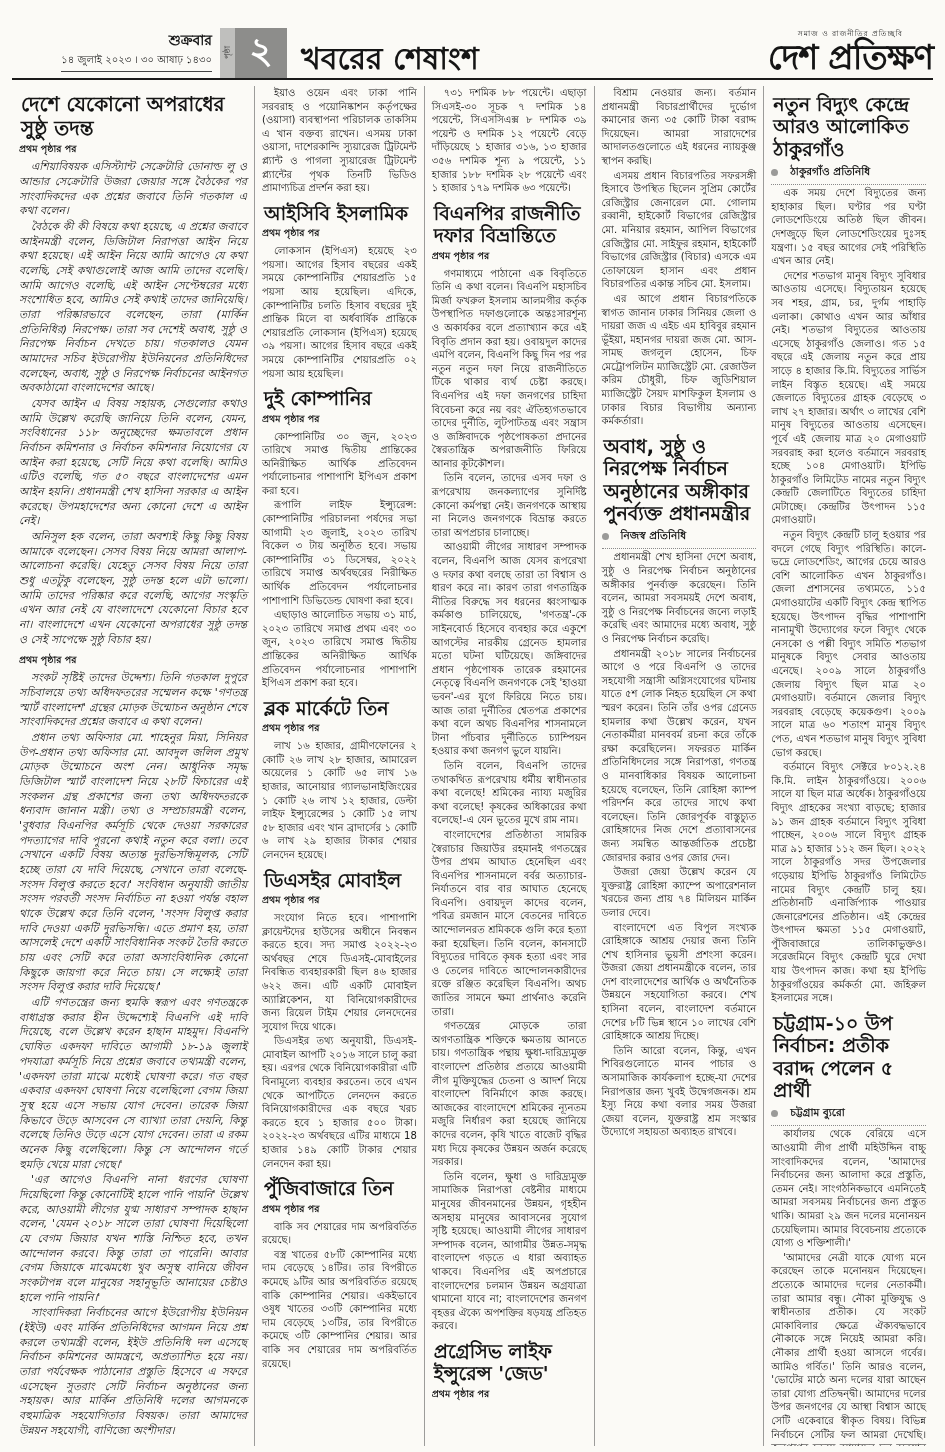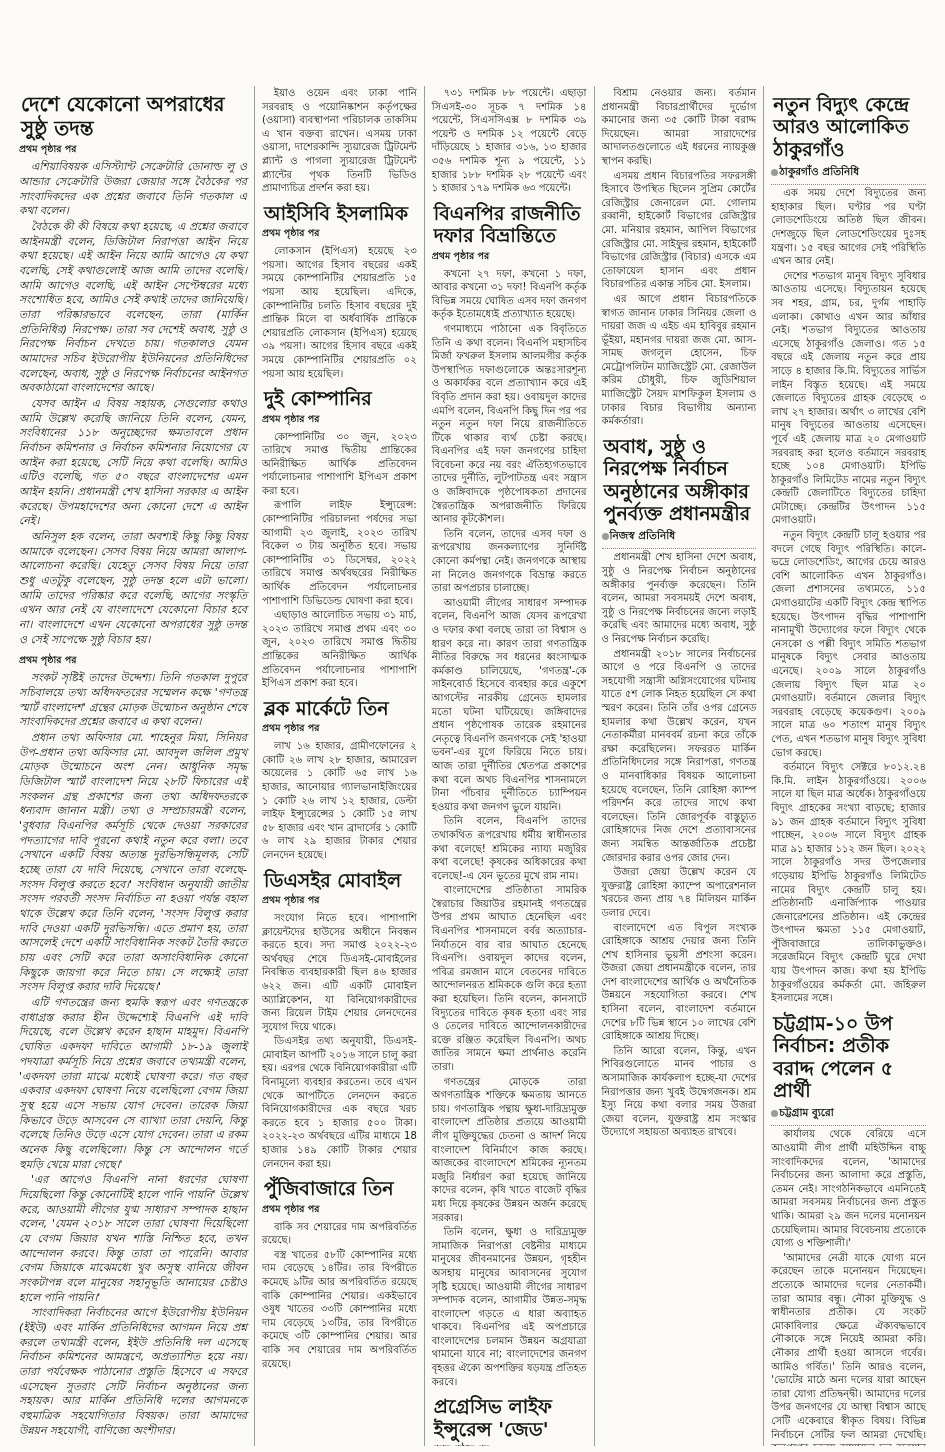--- a/index.html
+++ b/index.html
@@ -24,32 +24,48 @@
          font-family:"DejaVu Serif","Liberation Serif",serif;}
   
   .cols{position:absolute;top:86px;left:12px;right:12px;bottom:6px;display:flex;overflow:hidden;}
   .col{overflow:hidden;padding:0 7px;flex:1;}
   .col.first{flex:0 0 228px;}
   .col + .col{border-left:1px solid #9c9c9a;}
   article{margin-bottom:6px;}
   .headline{font-size:19px;font-weight:bold;text-align:left;line-height:1.18;margin:7px 2px 2px;}
   .col.first .headline{font-size:20px;}
   .cont{font-size:9.5px;font-weight:bold;text-align:left;margin:0 0 3px;}
-  .byline{display:flex;align-items:center;gap:1px;font-size:10.5px;font-weight:bold;
+  .byline{display:flex;align-items:center;gap:12px;font-size:10.5px;font-weight:bold;
           margin:4px 0 1px;padding-bottom:3px;border-bottom:1px dotted #8a8a8a;}
   .bullet{width:7px;height:7px;border-radius:50%;background:#9a9a98;display:inline-block;flex:0 0 auto;}
   p.bp{font-size:10px;line-height:1.36;text-align:justify;margin:0 0 1px;text-indent:12px;
        word-break:break-word;}
   .col.first p.bp{font-size:10.8px;font-style:italic;}
 </style>
 </head>
 <body>
 
 <div class="sheet">
 
+  <header class="hdr">
+    <div class="dateblock">
+      <div class="weekday">শুক্রবার</div>
+      <div class="dateline">১৪ জুলাই ২০২৩ । ৩০ আষাঢ় ১৪৩০</div>
+    </div>
+    <div class="pgunit">
+      <div class="pglabel">পৃষ্ঠা</div>
+      <div class="pgnum">২</div>
+    </div>
+    <h1 class="secttitle">খবরের শেষাংশ</h1>
+    <div class="hspacer"></div>
+    <div class="masthead">
+      <div class="tagline">সমাজ ও রাজনীতির প্রতিচ্ছবি</div>
+      <div class="brand">দেশ প্রতিক্ষণ</div>
+    </div>
+  </header>
 
   <main class="cols">
     <section class="col first">
     <article>
       <h2 class="headline">দেশে যেকোনো অপরাধের সুষ্ঠু তদন্ত</h2>
       <div class="cont">প্রথম পৃষ্ঠার পর</div>
 
     <p class="bp">এশিয়াবিষয়ক এসিস্ট্যান্ট সেক্রেটারি ডোনাল্ড লু ও আন্ডার সেক্রেটারি উজরা জেয়ার সঙ্গে বৈঠকের পর সাংবাদিকদের এক প্রশ্নের জবাবে তিনি গতকাল এ কথা বলেন।</p>
           <p class="bp">বৈঠকে কী কী বিষয়ে কথা হয়েছে, এ প্রশ্নের জবাবে আইনমন্ত্রী বলেন, ডিজিটাল নিরাপত্তা আইন নিয়ে কথা হয়েছে। এই আইন নিয়ে আমি আগেও যে কথা বলেছি, সেই কথাগুলোই আজ আমি তাদের বলেছি। আমি আগেও বলেছি, এই আইন সেপ্টেম্বরের মধ্যে সংশোধিত হবে, আমিও সেই কথাই তাদের জানিয়েছি। তারা পরিষ্কারভাবে বলেছেন, তারা (মার্কিন প্রতিনিধির) নিরপেক্ষ। তারা সব দেশেই অবাধ, সুষ্ঠু ও নিরপেক্ষ নির্বাচন দেখতে চায়। গতকালও যেমন আমাদের সচিব ইউরোপীয় ইউনিয়নের প্রতিনিধিদের বলেছেন, অবাধ, সুষ্ঠু ও নিরপেক্ষ নির্বাচনের আইনগত অবকাঠামো বাংলাদেশের আছে।</p>
           <p class="bp">যেসব আইন এ বিষয় সহায়ক, সেগুলোর কথাও আমি উল্লেখ করেছি জানিয়ে তিনি বলেন, যেমন, সংবিধানের ১১৮ অনুচ্ছেদের ক্ষমতাবলে প্রধান নির্বাচন কমিশনার ও নির্বাচন কমিশনার নিয়োগের যে আইন করা হয়েছে, সেটি নিয়ে কথা বলেছি। আমিও এটিও বলেছি, গত ৫০ বছরে বাংলাদেশের এমন আইন হয়নি। প্রধানমন্ত্রী শেখ হাসিনা সরকার এ আইন করেছে। উপমহাদেশের অন্য কোনো দেশে এ আইন নেই।</p>
@@ -115,21 +131,20 @@
     <section class="col">
     <article>
 
     <p class="bp">৭৩১ দশমিক ৮৮ পয়েন্টে। এছাড়া সিএসই-৩০ সূচক ৭ দশমিক ১৪ পয়েন্টে, সিএসসিএক্স ৮ দশমিক ৩৯ পয়েন্ট ও দশমিক ১২ পয়েন্টে বেড়ে দাঁড়িয়েছে ১ হাজার ৩১৬, ১৩ হাজার ৩৫৬ দশমিক শূন্য ৯ পয়েন্টে, ১১ হাজার ১৮৮ দশমিক ২৮ পয়েন্টে এবং ১ হাজার ১৭৯ দশমিক ৬৩ পয়েন্টে।</p>
         </article>
 
     <article>
       <h2 class="headline">বিএনপির রাজনীতি দফার বিভ্রান্তিতে</h2>
       <div class="cont">প্রথম পৃষ্ঠার পর</div>
 
-    <p class="bp">কখনো ২৭ দফা, কখনো ১ দফা, আবার কখনো ৩১ দফা! বিএনপি কর্তৃক বিভিন্ন সময়ে ঘোষিত এসব দফা জনগণ কর্তৃক ইতোমধ্যেই প্রত্যাখ্যাত হয়েছে।</p>
           <p class="bp">গণমাধ্যমে পাঠানো এক বিবৃতিতে তিনি এ কথা বলেন। বিএনপি মহাসচিব মির্জা ফখরুল ইসলাম আলমগীর কর্তৃক উপস্থাপিত দফাগুলোকে অন্তঃসারশূন্য ও অকার্যকর বলে প্রত্যাখ্যান করে এই বিবৃতি প্রদান করা হয়। ওবায়দুল কাদের এমপি বলেন, বিএনপি কিছু দিন পর পর নতুন নতুন দফা নিয়ে রাজনীতিতে টিকে থাকার ব্যর্থ চেষ্টা করছে। বিএনপির এই দফা জনগণের চাহিদা বিবেচনা করে নয় বরং ঐতিহ্যগতভাবে তাদের দুর্নীতি, লুটপাটতন্ত্র এবং সন্ত্রাস ও জঙ্গিবাদকে পৃষ্ঠপোষকতা প্রদানের স্বৈরতান্ত্রিক অপরাজনীতি ফিরিয়ে আনার কূটকৌশল।</p>
           <p class="bp">তিনি বলেন, তাদের এসব দফা ও রূপরেখায় জনকল্যাণের সুনির্দিষ্ট কোনো কর্মপন্থা নেই। জনগণকে আস্থায় না নিলেও জনগণকে বিভ্রান্ত করতে তারা অপপ্রচার চালাচ্ছে।</p>
           <p class="bp">আওয়ামী লীগের সাধারণ সম্পাদক বলেন, বিএনপি আজ যেসব রূপরেখা ও দফার কথা বলছে তারা তা বিশ্বাস ও ধারণ করে না। কারণ তারা গণতান্ত্রিক নীতির বিরুদ্ধে সব ধরনের ধ্বংসাত্মক কর্মকাণ্ড চালিয়েছে, 'গণতন্ত্র'-কে সাইনবোর্ড হিসেবে ব্যবহার করে একুশে আগস্টের নারকীয় গ্রেনেড হামলার মতো ঘটনা ঘটিয়েছে। জঙ্গিবাদের প্রধান পৃষ্ঠপোষক তারেক রহমানের নেতৃত্বে বিএনপি জনগণকে সেই 'হাওয়া ভবন'-এর যুগে ফিরিয়ে নিতে চায়। আজ তারা দুর্নীতির শ্বেতপত্র প্রকাশের কথা বলে অথচ বিএনপির শাসনামলে টানা পাঁচবার দুর্নীতিতে চ্যাম্পিয়ন হওয়ার কথা জনগণ ভুলে যায়নি।</p>
           <p class="bp">তিনি বলেন, বিএনপি তাদের তথাকথিত রূপরেখায় ধর্মীয় স্বাধীনতার কথা বলেছে! শ্রমিকের ন্যায্য মজুরির কথা বলেছে! কৃষকের অধিকারের কথা বলেছে!-এ যেন ভূতের মুখে রাম নাম।</p>
           <p class="bp">বাংলাদেশের প্রতিষ্ঠাতা সামরিক স্বৈরাচার জিয়াউর রহমানই গণতন্ত্রের উপর প্রথম আঘাত হেনেছিল এবং বিএনপির শাসনামলে বর্বর অত্যাচার-নির্যাতনে বার বার আঘাত হেনেছে বিএনপি। ওবায়দুল কাদের বলেন, পবিত্র রমজান মাসে বেতনের দাবিতে আন্দোলনরত শ্রমিককে গুলি করে হত্যা করা হয়েছিল। তিনি বলেন, কানসাটে বিদ্যুতের দাবিতে কৃষক হত্যা এবং সার ও তেলের দাবিতে আন্দোলনকারীদের রক্তে রঞ্জিত করেছিল বিএনপি। অথচ জাতির সামনে ক্ষমা প্রার্থনাও করেনি তারা।</p>
           <p class="bp">গণতন্ত্রের মোড়কে তারা অগণতান্ত্রিক শক্তিকে ক্ষমতায় আনতে চায়। গণতান্ত্রিক পন্থায় ক্ষুধা-দারিদ্র্যমুক্ত বাংলাদেশ প্রতিষ্ঠার প্রত্যয়ে আওয়ামী লীগ মুক্তিযুদ্ধের চেতনা ও আদর্শ নিয়ে বাংলাদেশ বিনির্মাণে কাজ করছে। আজকের বাংলাদেশে শ্রমিকের ন্যূনতম মজুরি নির্ধারণ করা হয়েছে জানিয়ে কাদের বলেন, কৃষি খাতে বাজেট বৃদ্ধির মধ্য দিয়ে কৃষকের উন্নয়ন অর্জন করেছে সরকার।</p>
           <p class="bp">তিনি বলেন, ক্ষুধা ও দারিদ্র্যমুক্ত সামাজিক নিরাপত্তা বেষ্টনীর মাধ্যমে মানুষের জীবনমানের উন্নয়ন, গৃহহীন অসহায় মানুষের আবাসনের সুযোগ সৃষ্টি হয়েছে। আওয়ামী লীগের সাধারণ সম্পাদক বলেন, আগামীর উন্নত-সমৃদ্ধ বাংলাদেশ গড়তে এ ধারা অব্যাহত থাকবে। বিএনপির এই অপপ্রচারে বাংলাদেশের চলমান উন্নয়ন অগ্রযাত্রা থামানো যাবে না; বাংলাদেশের জনগণ বৃহত্তর ঐক্যে অপশক্তির ষড়যন্ত্র প্রতিহত করবে।</p>
         </article>
 
     <article>

